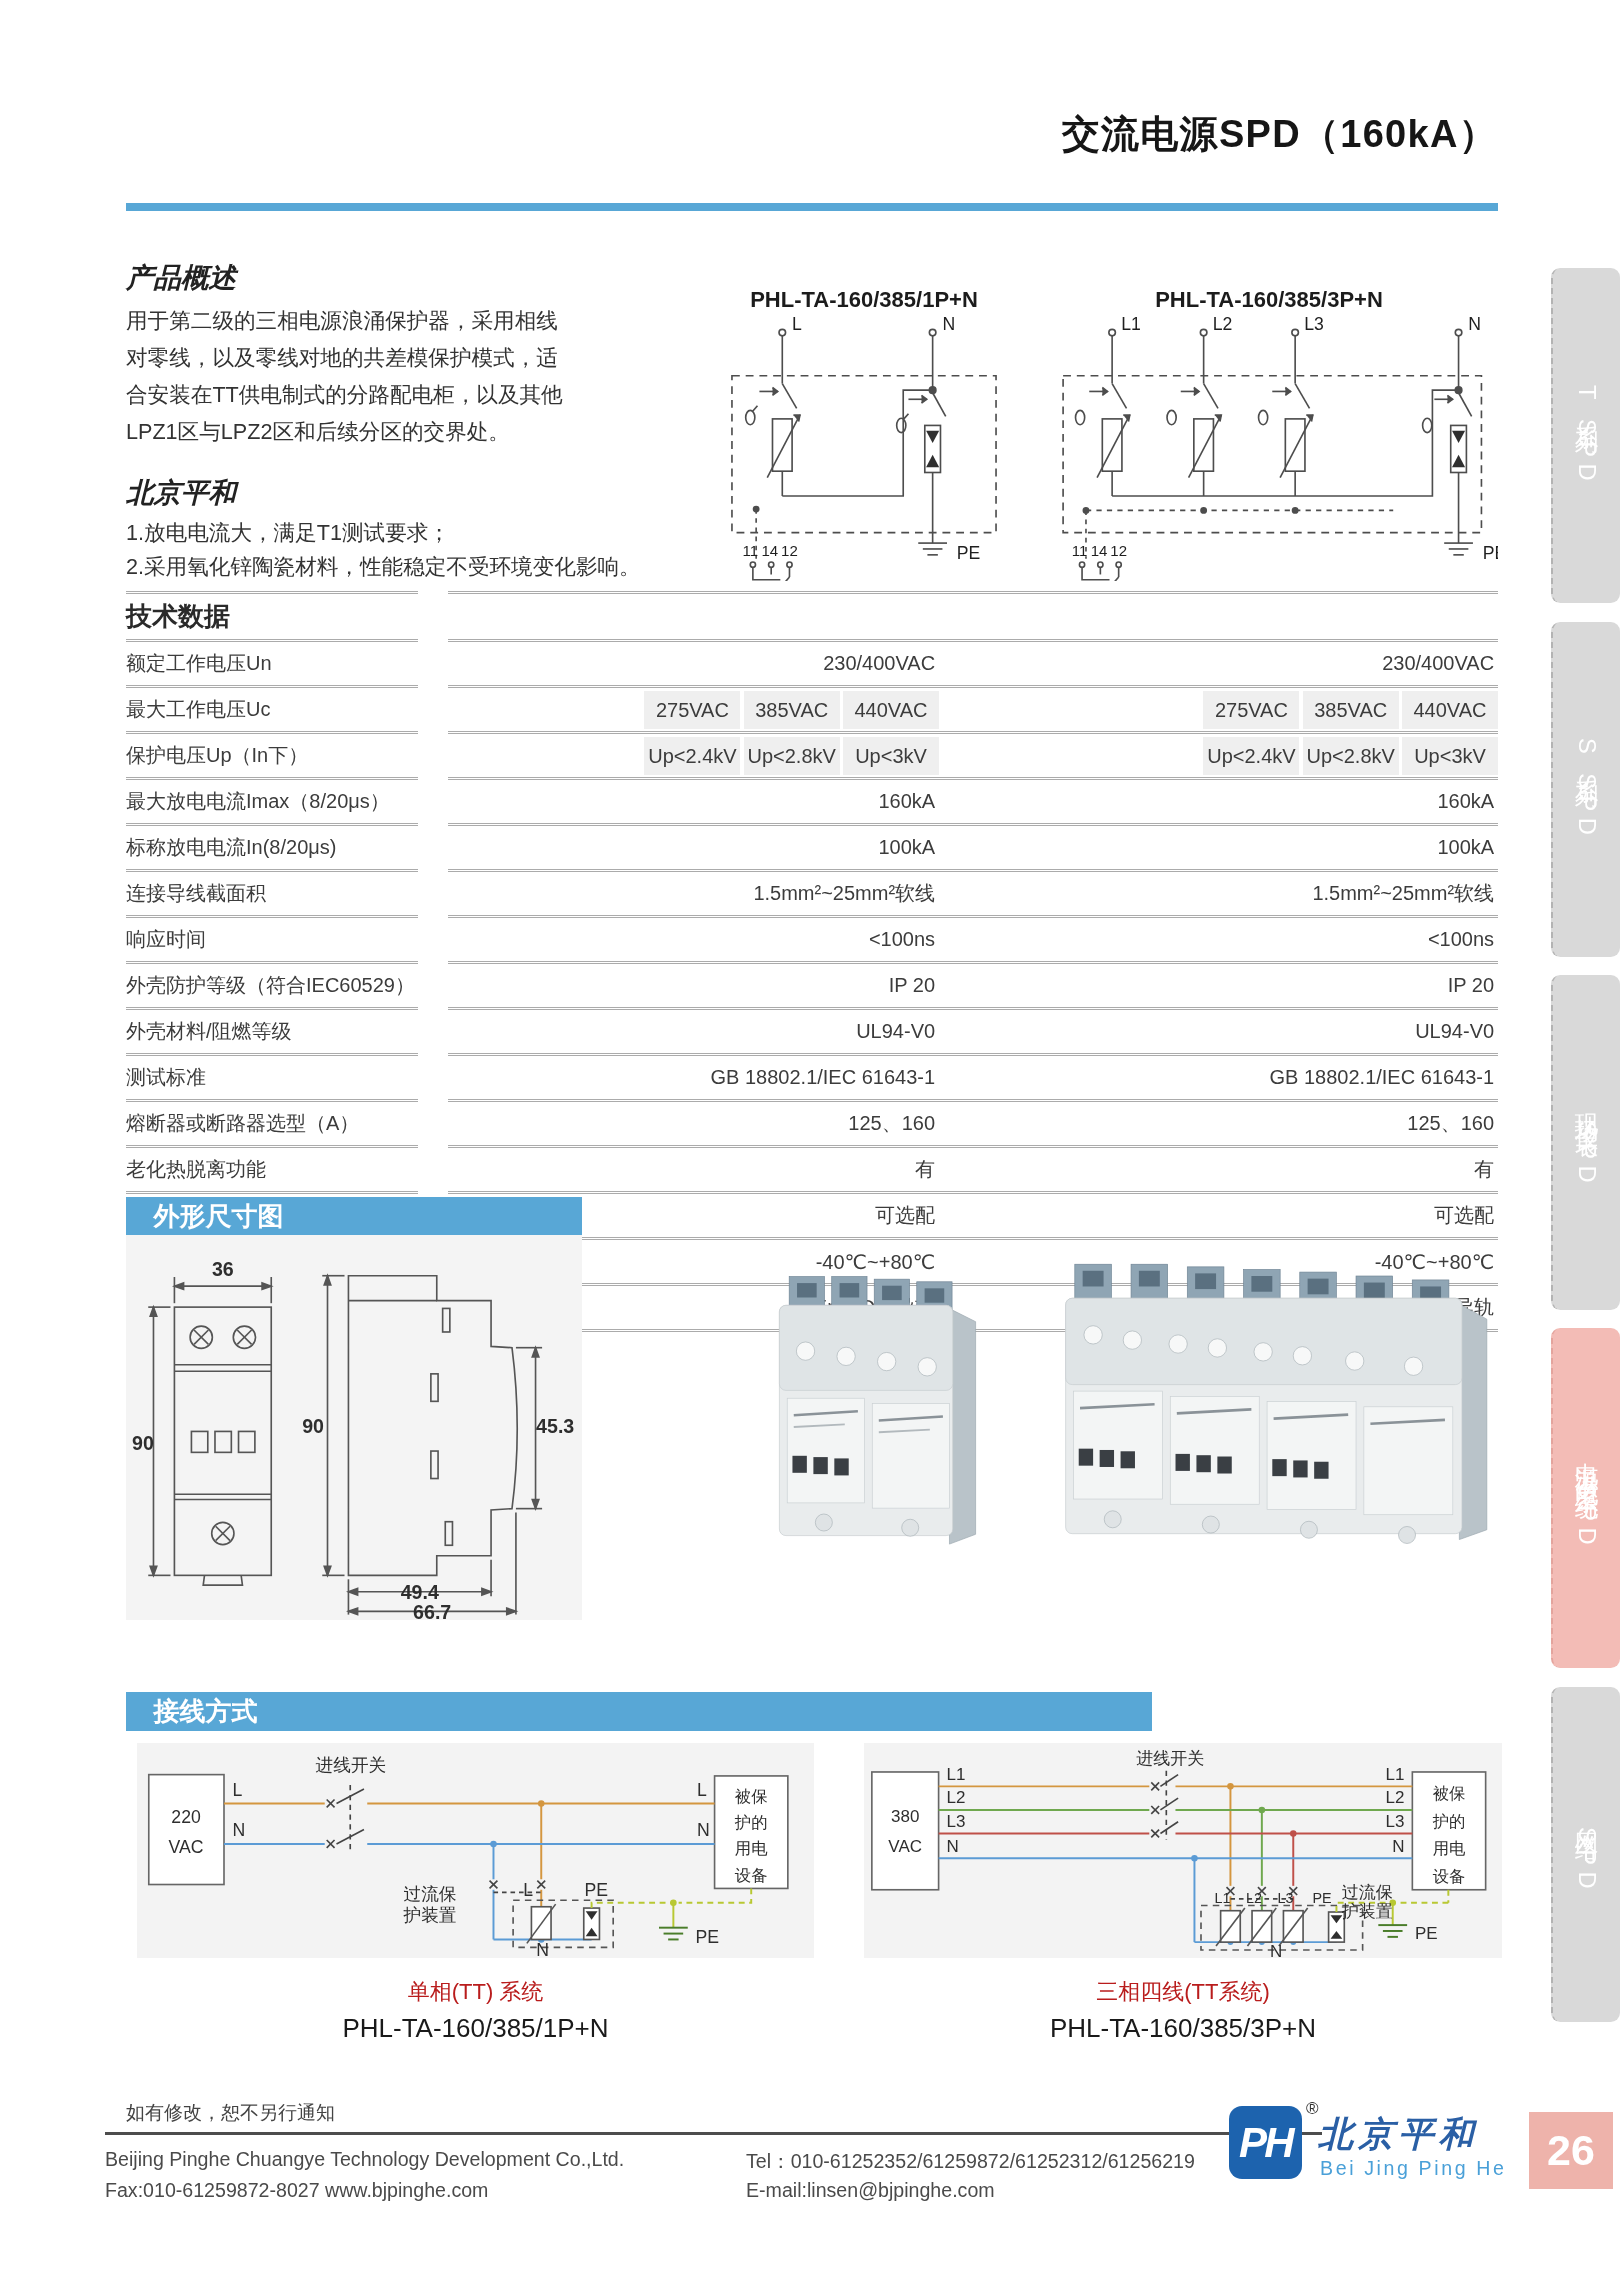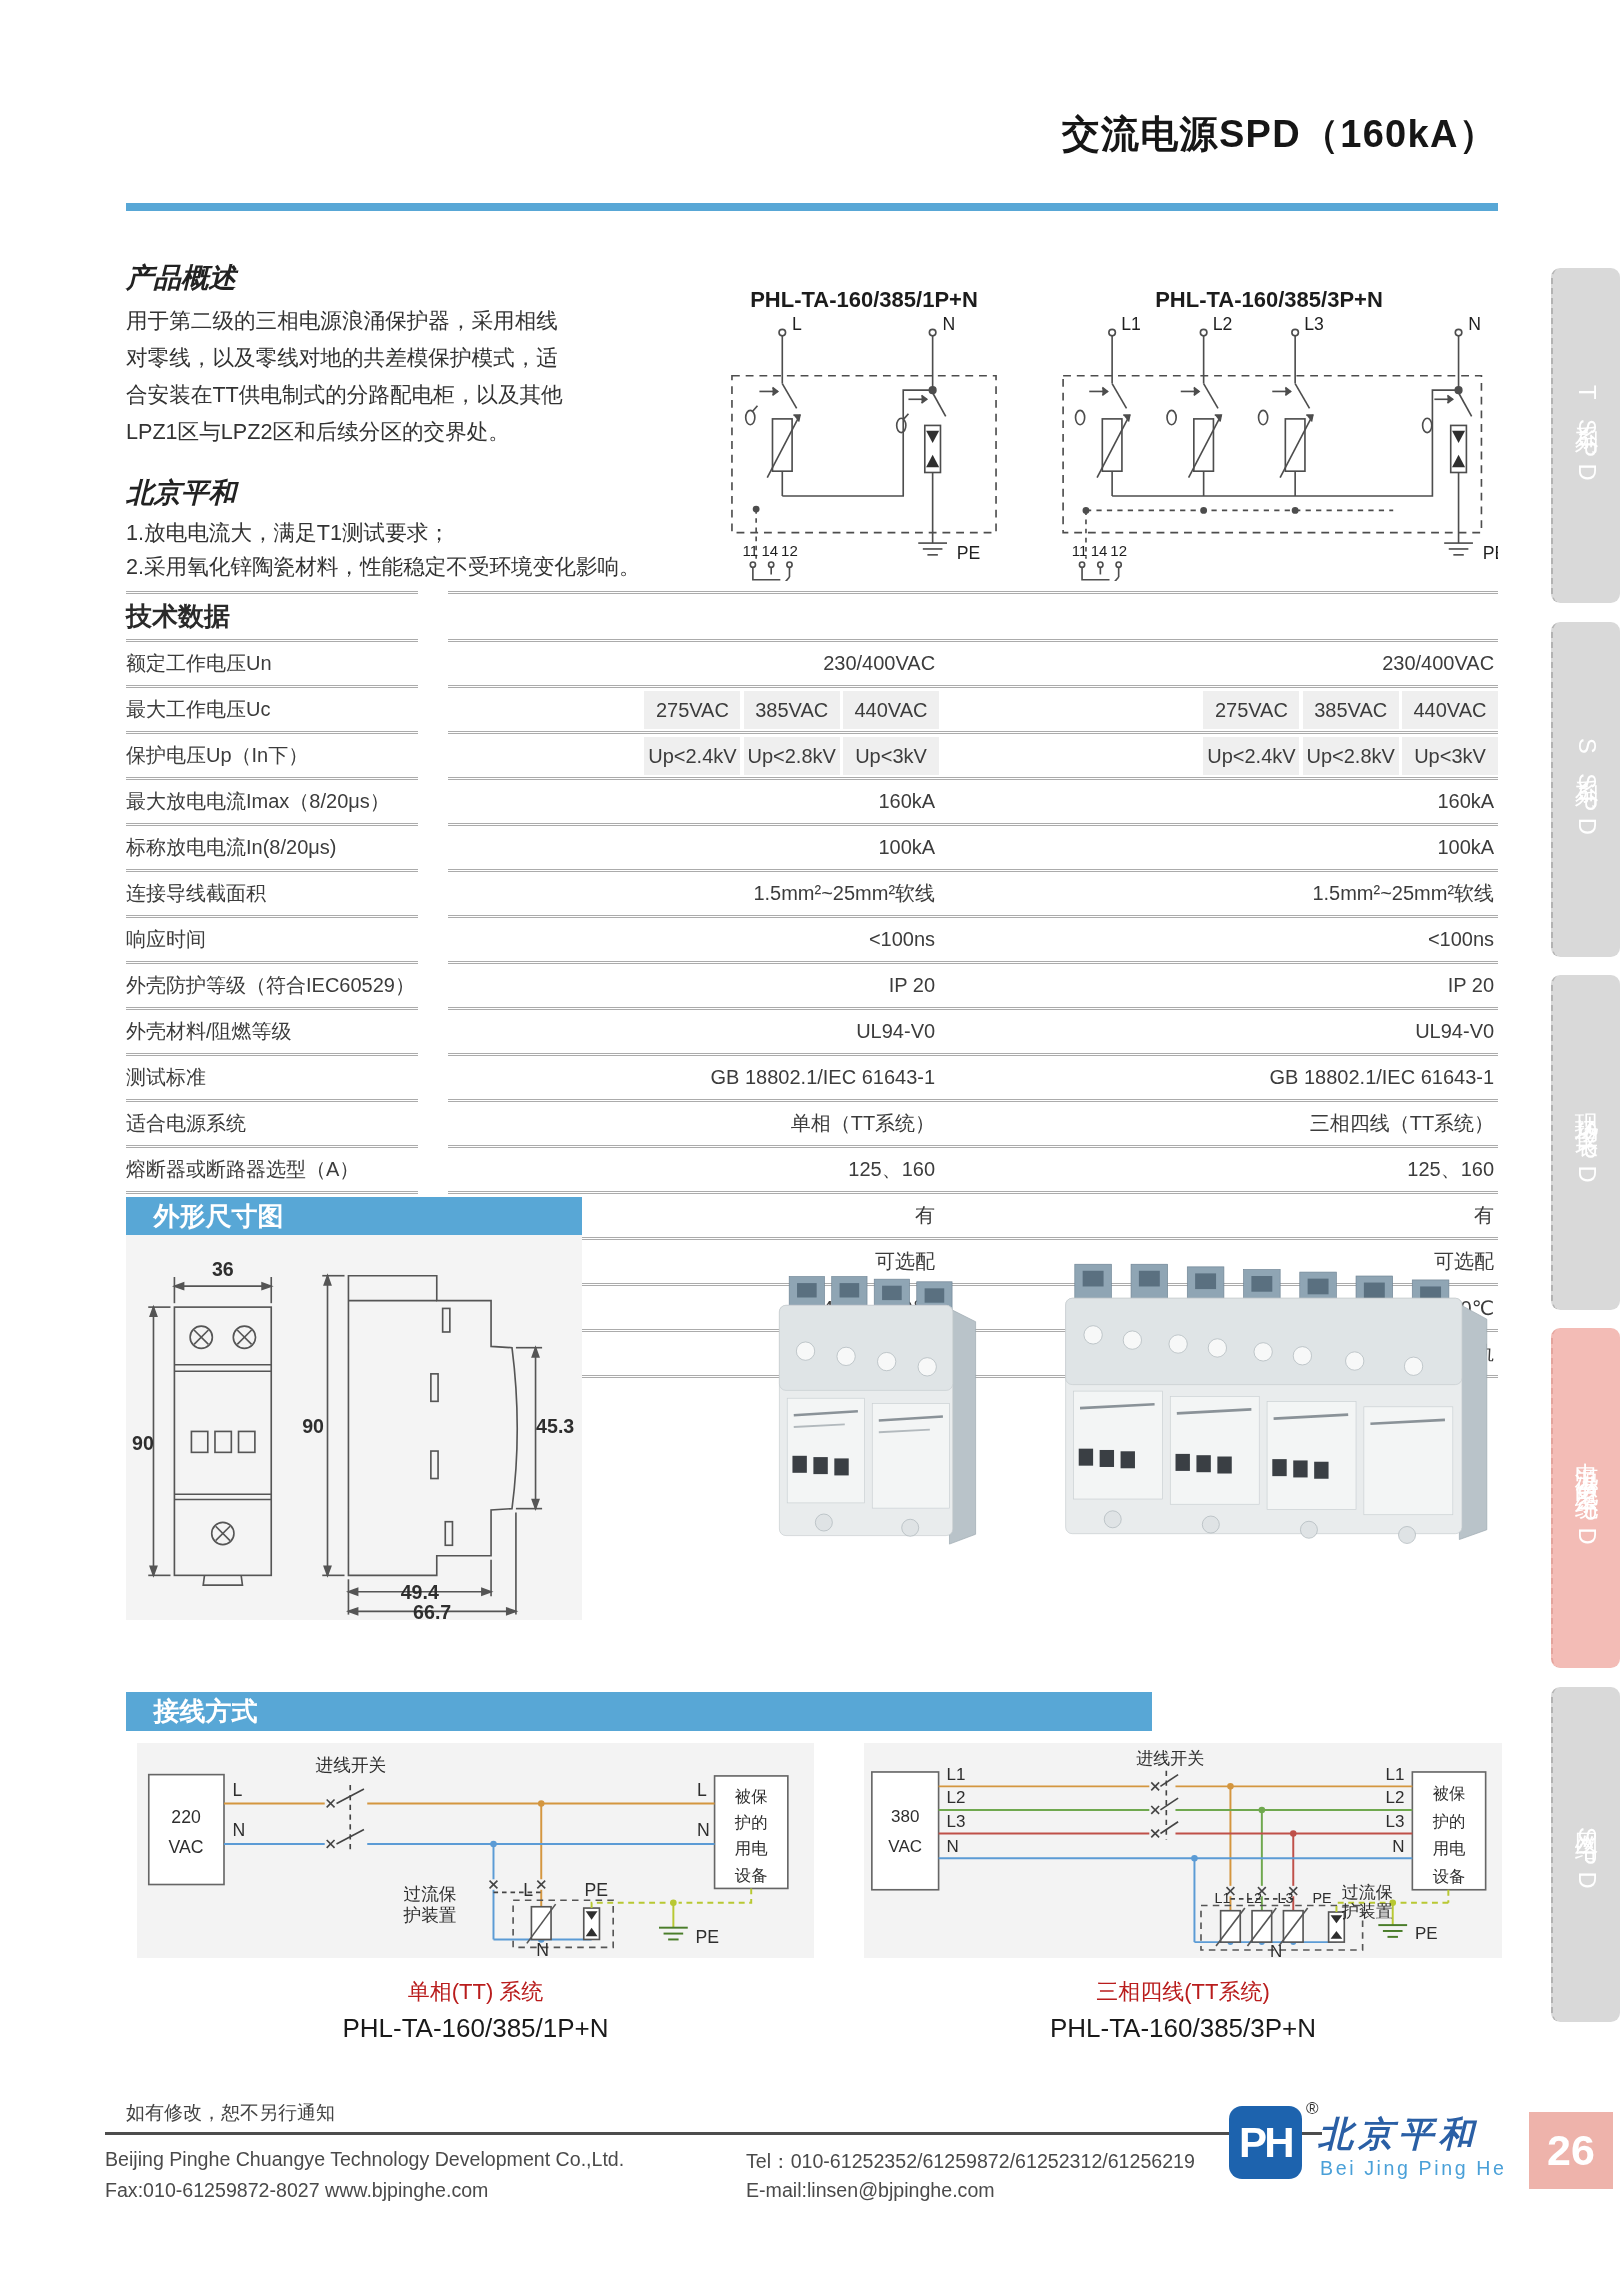--- a/index.html
+++ b/index.html
@@ -37,21 +37,21 @@
   .gray-panel{background:#f4f4f4;}
   .wire-panel{background:#f3f3f3;}
   .caption1{font-size:22px;color:#b91c1c;text-align:center;}
   .caption2{font-size:26px;color:#1a1a1a;text-align:center;}
   
   .foot-note{font-size:19px;color:#444;}
   .foot-rule{background:#4d4d4d;height:2.6px;}
   .foot-text{font-size:19.6px;color:#4a4a4a;}
   .logo-box{width:73px;height:73px;background:#1d63ae;border-radius:13px;display:flex;
             align-items:center;justify-content:center;color:#fff;font-size:42px;font-weight:bold;
-            letter-spacing:-2.6px;}
+            font-style:italic;letter-spacing:-2.6px;}
   .logo-reg{font-size:17px;color:#333;}
   .logo-cn{font-size:35px;font-weight:bold;font-style:italic;color:#2a5fa5;letter-spacing:5.2px;}
   .logo-en{font-size:19.6px;color:#4aa0d8;letter-spacing:2.6px;}
   .page-num{width:84px;height:77px;background:#eeb3ab;color:#fff;font-size:43px;font-weight:bold;
             display:flex;align-items:center;justify-content:center;}
   
   .tab{left:1551px;width:69px;border-radius:9.2px;display:flex;align-items:center;justify-content:center;
        background:#d9d9d9;border-left:2px dashed #b3b3b3;box-sizing:border-box;}
   .tab span{writing-mode:vertical-rl;font-size:23.6px;color:#ffffff;letter-spacing:6.5px;}
   .tab.active{background:#f3bcb6;border-left-color:#e4a49d;}
@@ -356,33 +356,20 @@
     <div class="spec-row">
       <div class="sl">测试标准</div>
         <div class="sg"></div>
       <div class="sv">
           <div class="colA">
             <span class="val">GB 18802.1/IEC 61643-1</span>
           </div>
           <div class="gAB"></div>
         <div class="colB">
             <span class="val">GB 18802.1/IEC 61643-1</span>
-          </div>
-        </div>
-    </div>
-    <div class="spec-row">
-      <div class="sl">适合电源系统</div>
-        <div class="sg"></div>
-      <div class="sv">
-          <div class="colA">
-            <span class="val">单相（TT系统）</span>
-          </div>
-          <div class="gAB"></div>
-        <div class="colB">
-            <span class="val">三相四线（TT系统）</span>
           </div>
         </div>
     </div>
     <div class="spec-row">
       <div class="sl">熔断器或断路器选型（A）</div>
         <div class="sg"></div>
       <div class="sv">
           <div class="colA">
             <span class="val">125、160</span>
           </div>

